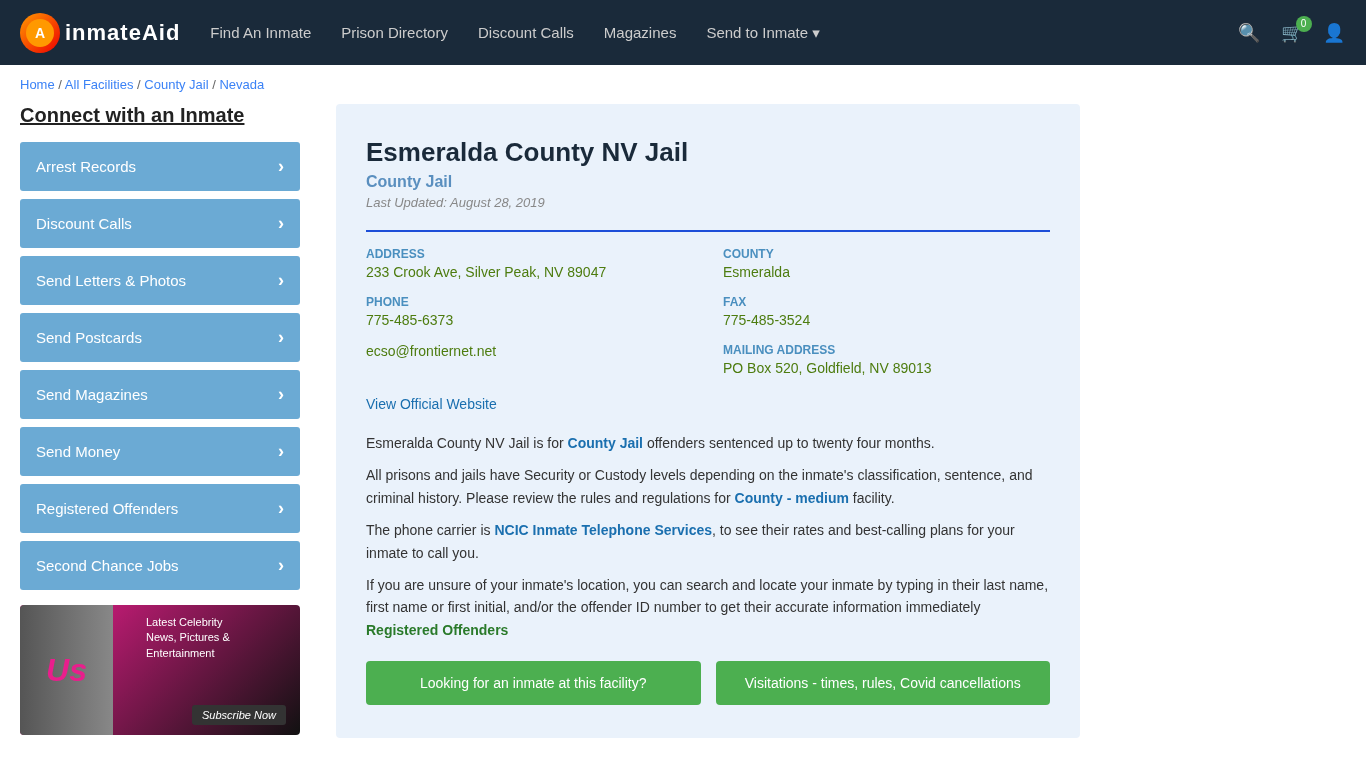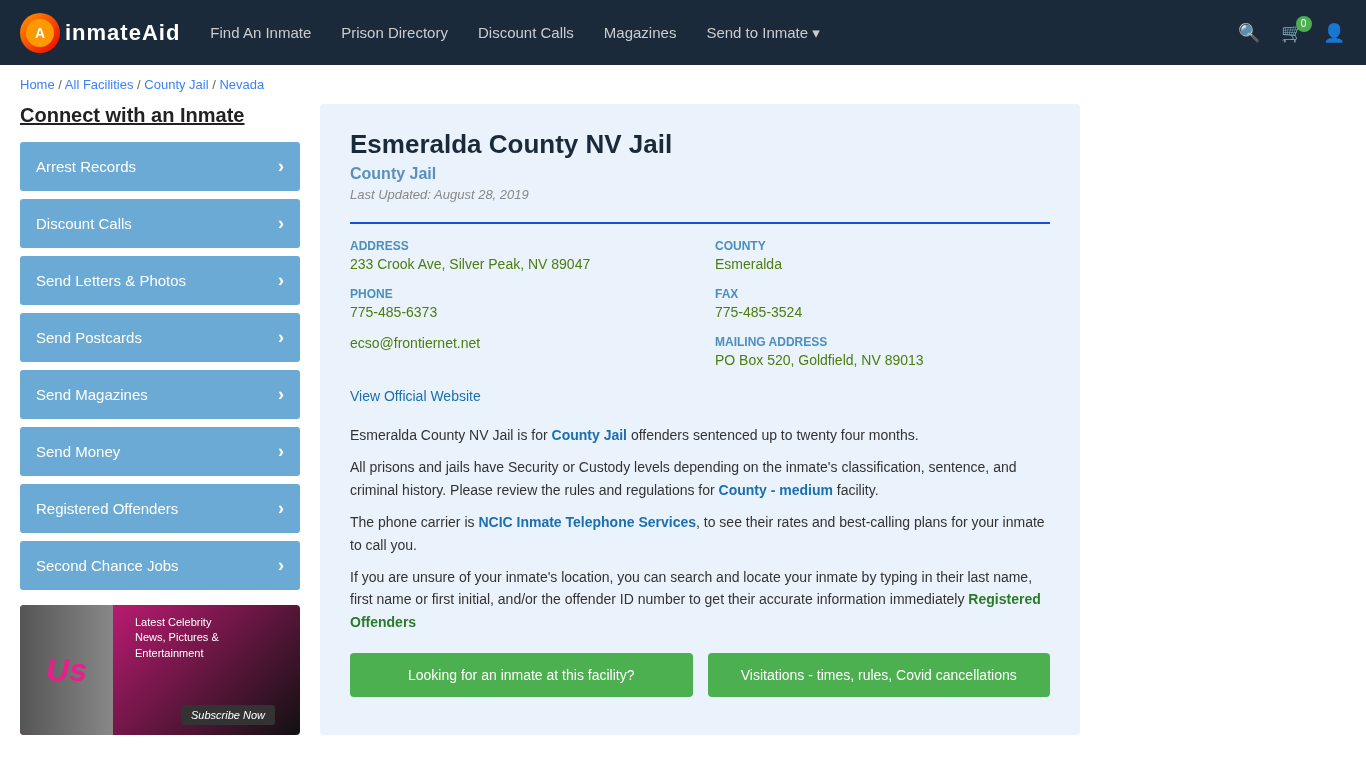--- a/index.html
+++ b/index.html
@@ -154,21 +154,22 @@
       cursor: pointer;
       align-self: flex-end;
       font-style: italic;
     }
 
     
     .facility-content {
       flex: 1;
       background: #eaf2fb;
       border-radius: 4px;
-      padding: 25px 30px;
+      padding: 33px 30px;
+      margin-left: 16px;
     }
     .facility-title {
       font-size: 26px;
       font-weight: bold;
       color: #1a2a3a;
       margin-bottom: 5px;
     }
     .facility-type {
       font-size: 16px;
       color: #5a8fbf;
@@ -249,21 +250,21 @@
       left: 0; top: 0; bottom: 0;
       width: 93px;
       background: linear-gradient(to right, #555, #888);
       display: flex;
       align-items: center;
       justify-content: center;
       overflow: hidden;
     }
     .ad-content-area {
       position: absolute;
-      right: 15px; top: 0; bottom: 0;
+      right: 4px; top: 0; bottom: 0;
       width: 160px;
       padding: 10px 10px;
       display: flex;
       flex-direction: column;
       justify-content: space-between;
     }
   </style>
 </head>
 <body>
 

